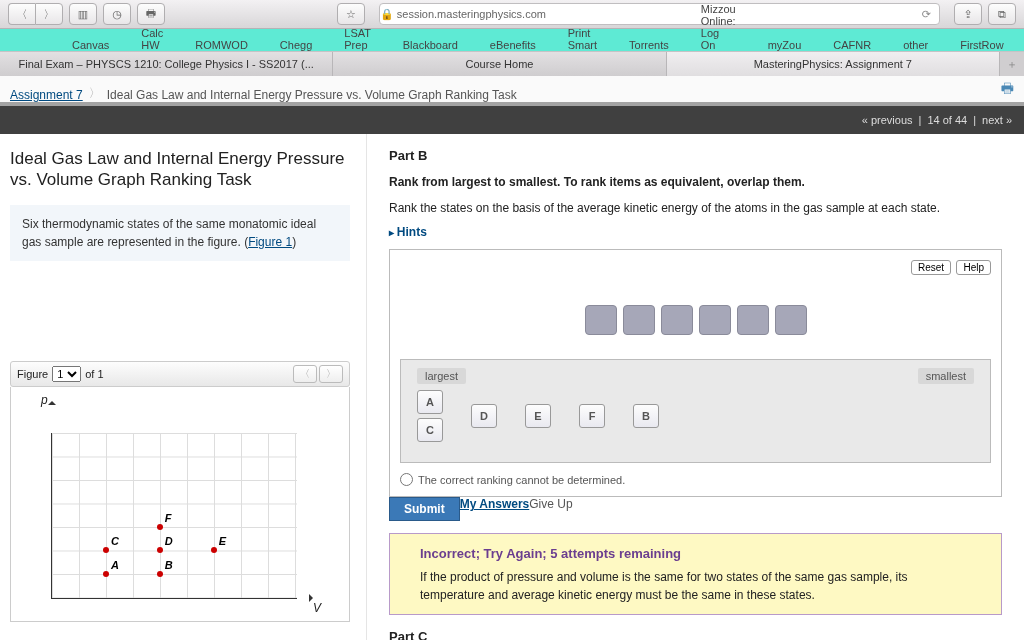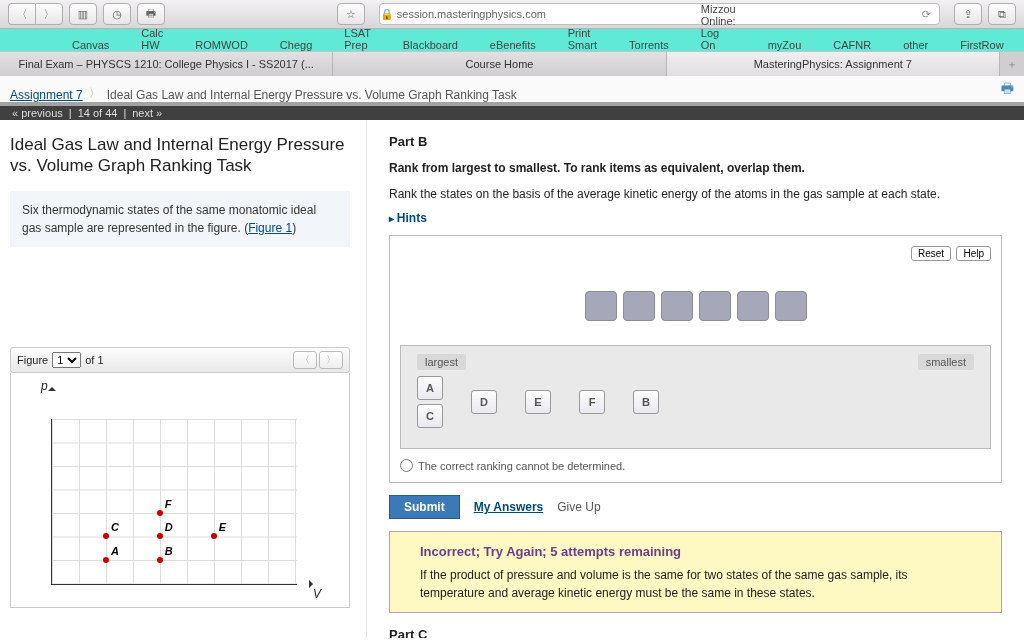--- a/index.html
+++ b/index.html
@@ -14,21 +14,21 @@
 .grid-ic{width:14px;height:14px;display:inline-block;background:repeating-linear-gradient(90deg,#888 0 2px,transparent 2px 4px),repeating-linear-gradient(0deg,#888 0 2px,transparent 2px 4px);margin-right:30px}
 .tabs{display:flex;height:24px;background:#d0ced0;font-size:11px}
 .tab{flex:1;display:flex;align-items:center;justify-content:center;border-right:1px solid #b8b6b8;background:linear-gradient(#e2e0e2,#cfcdcf);color:#333}
 .tab.active{background:linear-gradient(#f0eef0,#e0dee0)}
 .tab-add{width:24px;display:flex;align-items:center;justify-content:center;color:#888}
 .breadcrumb{height:26px;background:#fafafa;border-bottom:4px solid #a3a3a3;display:flex;align-items:flex-end;padding:0 10px;font-size:12px}
 .bc-link{color:#004a80;text-decoration:underline;cursor:pointer}
 .bc-arrow{margin:0 6px;color:#aaa}
 .bc-current{color:#555}
 .print-ic{margin-left:auto;color:#4a88b5;font-size:14px}
-.navbar{height:14px;background:#404040;color:#ddd;display:flex;align-items:center;padding:0 12px;font-size:11px;gap:6px}
+.navbar{height:28px;background:#404040;color:#ddd;display:flex;align-items:center;justify-content:flex-end;padding:0 12px;font-size:11px;gap:6px}
 .navbar a{color:#ddd;text-decoration:none}
 .content{display:flex;height:calc(640px - 28px - 22px - 24px - 26px - 22px)}
 .left-col{width:340px;padding:14px 16px 14px 10px;border-right:1px solid #e5e5e5}
 .title{font-size:17px;font-weight:400;margin-bottom:14px;line-height:1.25}
 .intro-box{background:#f2f6fa;padding:10px 12px;font-size:12px;line-height:1.5;color:#333}
 .intro-box a{color:#004a80;text-decoration:underline}
 .fig-sel{margin-top:100px;height:24px;background:linear-gradient(#fdfdfd,#e8e8e8);border:1px solid #ccc;border-radius:3px;display:flex;align-items:center;padding:0 6px;font-size:11px}
 .fig-sel select{font-size:11px;margin:0 4px}
 .fig-nav{margin-left:auto;display:flex;gap:2px}
 .fig-nav div{width:22px;height:16px;border:1px solid #bbb;border-radius:3px;background:linear-gradient(#fff,#eee);display:flex;align-items:center;justify-content:center;font-size:10px;color:#999}
@@ -53,21 +53,21 @@
 .items-pool{display:flex;justify-content:center;gap:6px;margin-bottom:24px}
 .pool-item{width:30px;height:28px;background:#a6a7b8;border:1px solid #8a8b9a;border-radius:4px}
 .rank-area{border:1px solid #bbb;background:#e9e9e9;padding:8px 16px 20px;position:relative}
 .rank-labels{display:flex;justify-content:space-between;font-size:11px;color:#555;margin-bottom:6px}
 .rank-labels span{background:#d8d8d8;padding:2px 8px;border-radius:2px}
 .placed{display:flex;align-items:flex-start;gap:28px}
 .stack{display:flex;flex-direction:column;gap:4px}
 .tile{width:24px;height:22px;background:linear-gradient(#fdfdfd,#e9e9f0);border:1px solid #999;border-radius:3px;display:flex;align-items:center;justify-content:center;font-size:11px;font-weight:bold;color:#555}
 .cannot{margin-top:10px;font-size:11px;color:#555;display:flex;align-items:center;gap:5px}
 .cannot input{margin:0}
-.submit-row{margin-top:12px;display:flex;align-items:center;gap:14px;font-size:12px}
+.submit-row{display:flex;font-size:12px}
 .submit-btn{background:#3b79b7;color:#fff;border:1px solid #2a5a8a;padding:4px 14px;font-size:12px;font-weight:bold}
 .ans-link{color:#004a80;text-decoration:underline;font-weight:bold}
 .giveup{color:#555}
 .feedback{margin-top:12px;border:1px solid #b89ac9;background:#fef9c3;padding:10px 30px;font-size:12px;line-height:1.5}
 .fb-head{color:#6b3e8f;font-weight:bold;font-size:13px;margin-bottom:4px}
 .partC{font-weight:bold;font-size:13px;margin-top:14px}
 </style>
 </head>
 <body>
 

